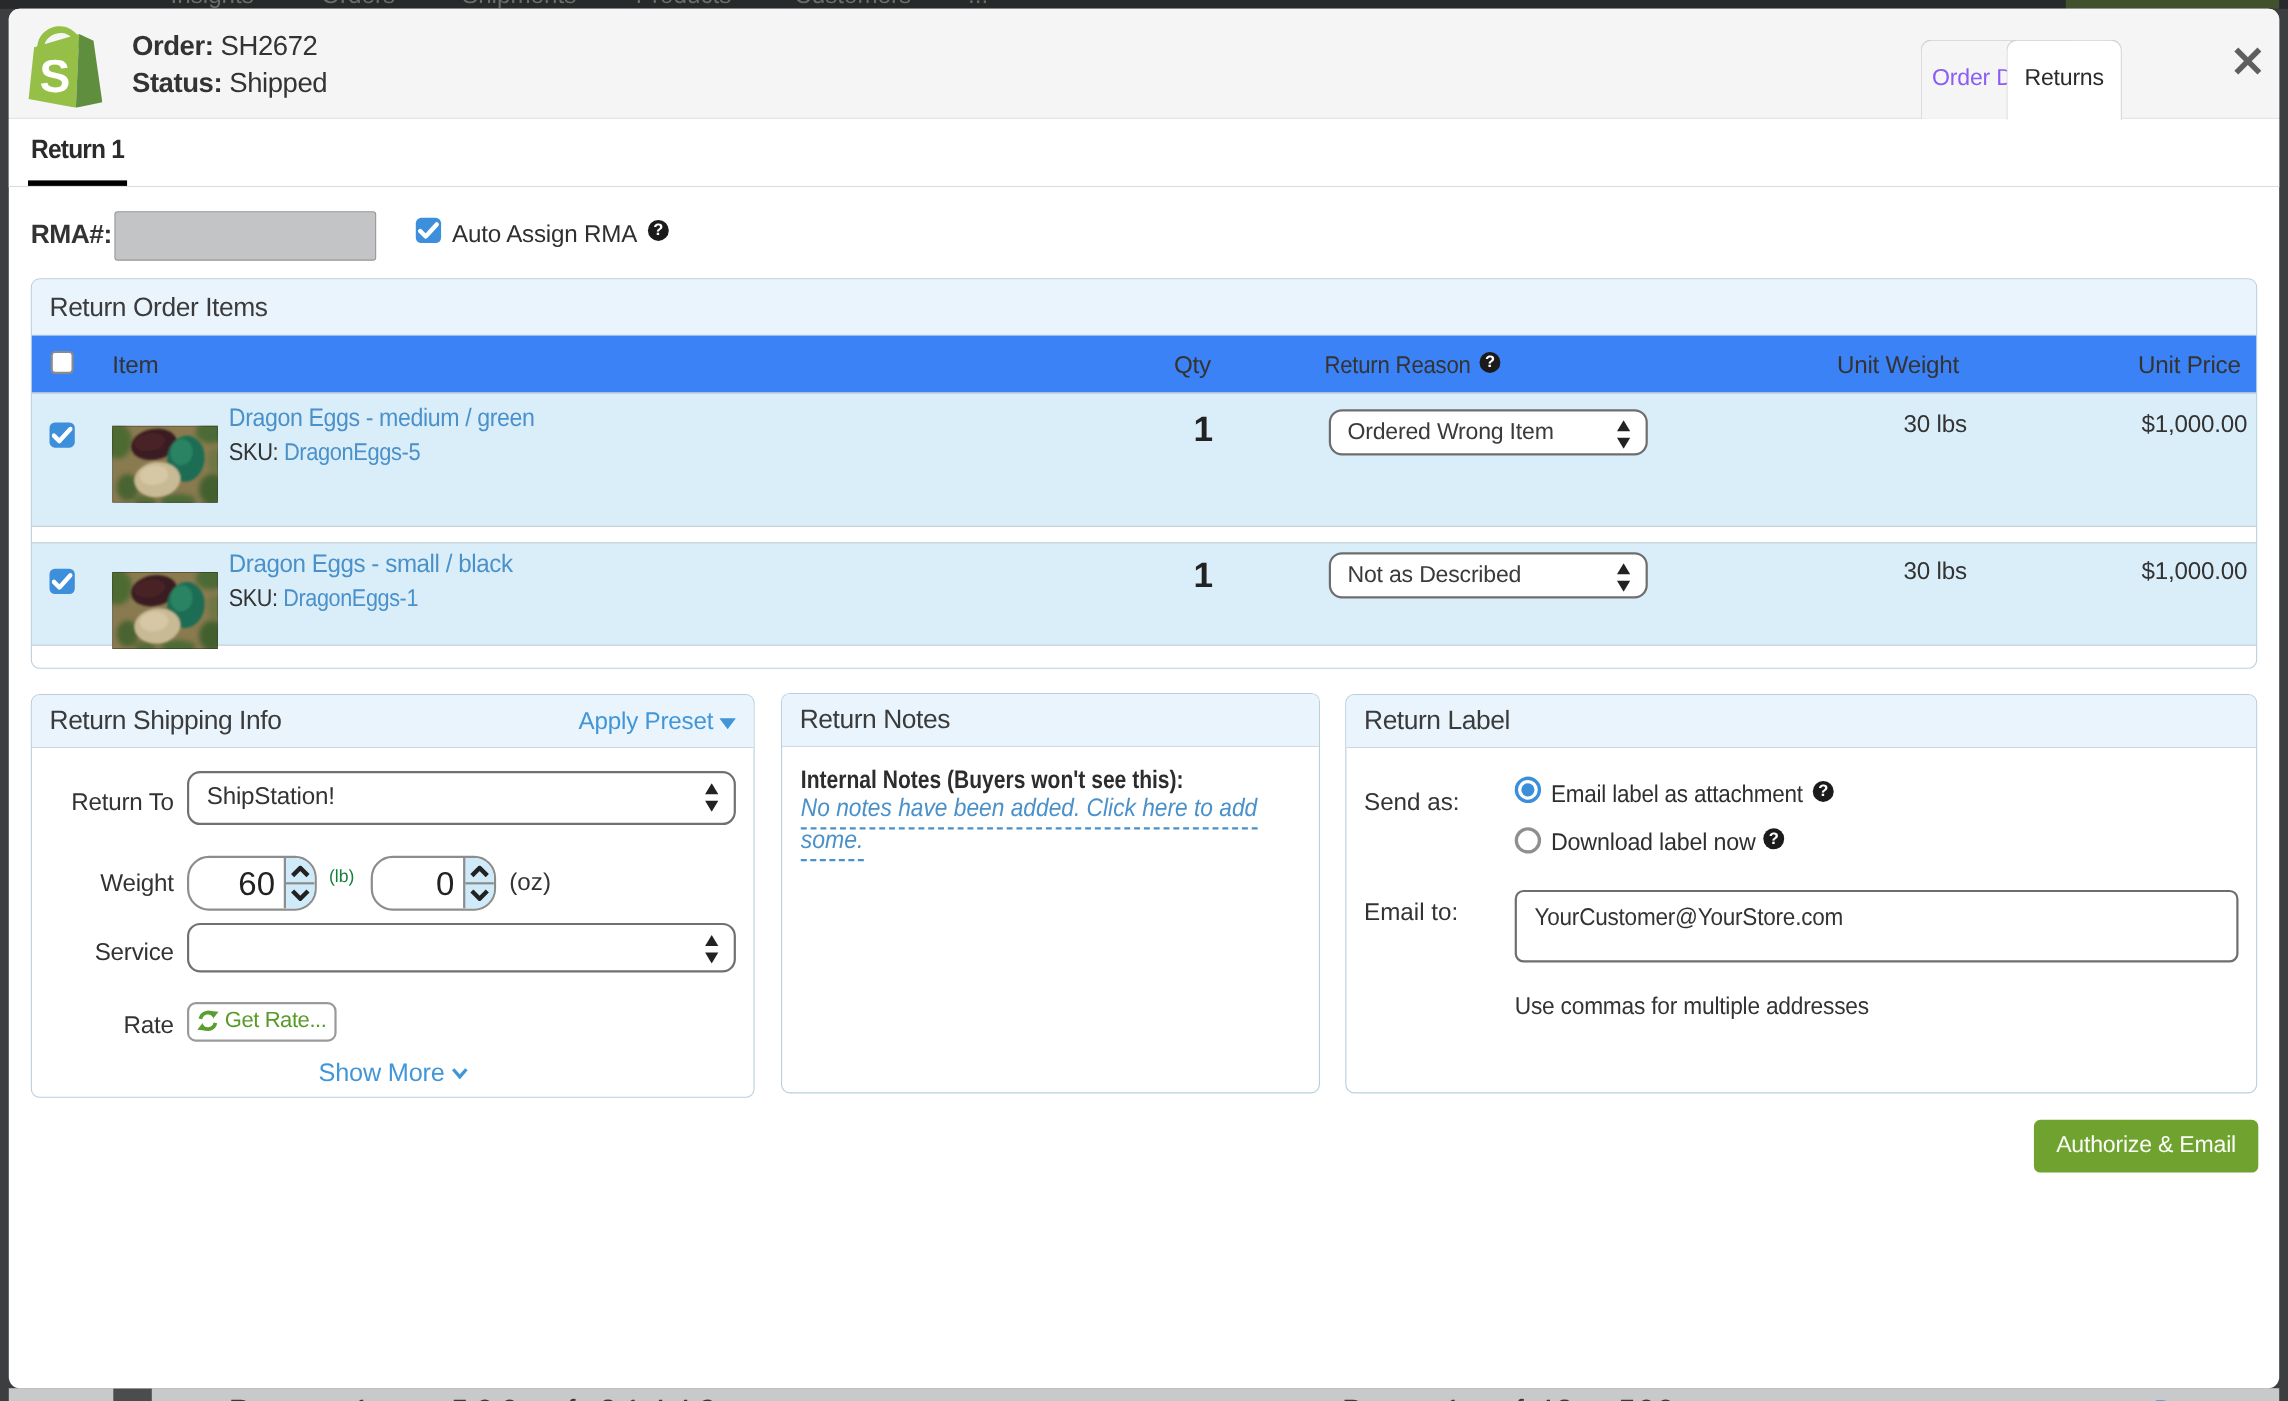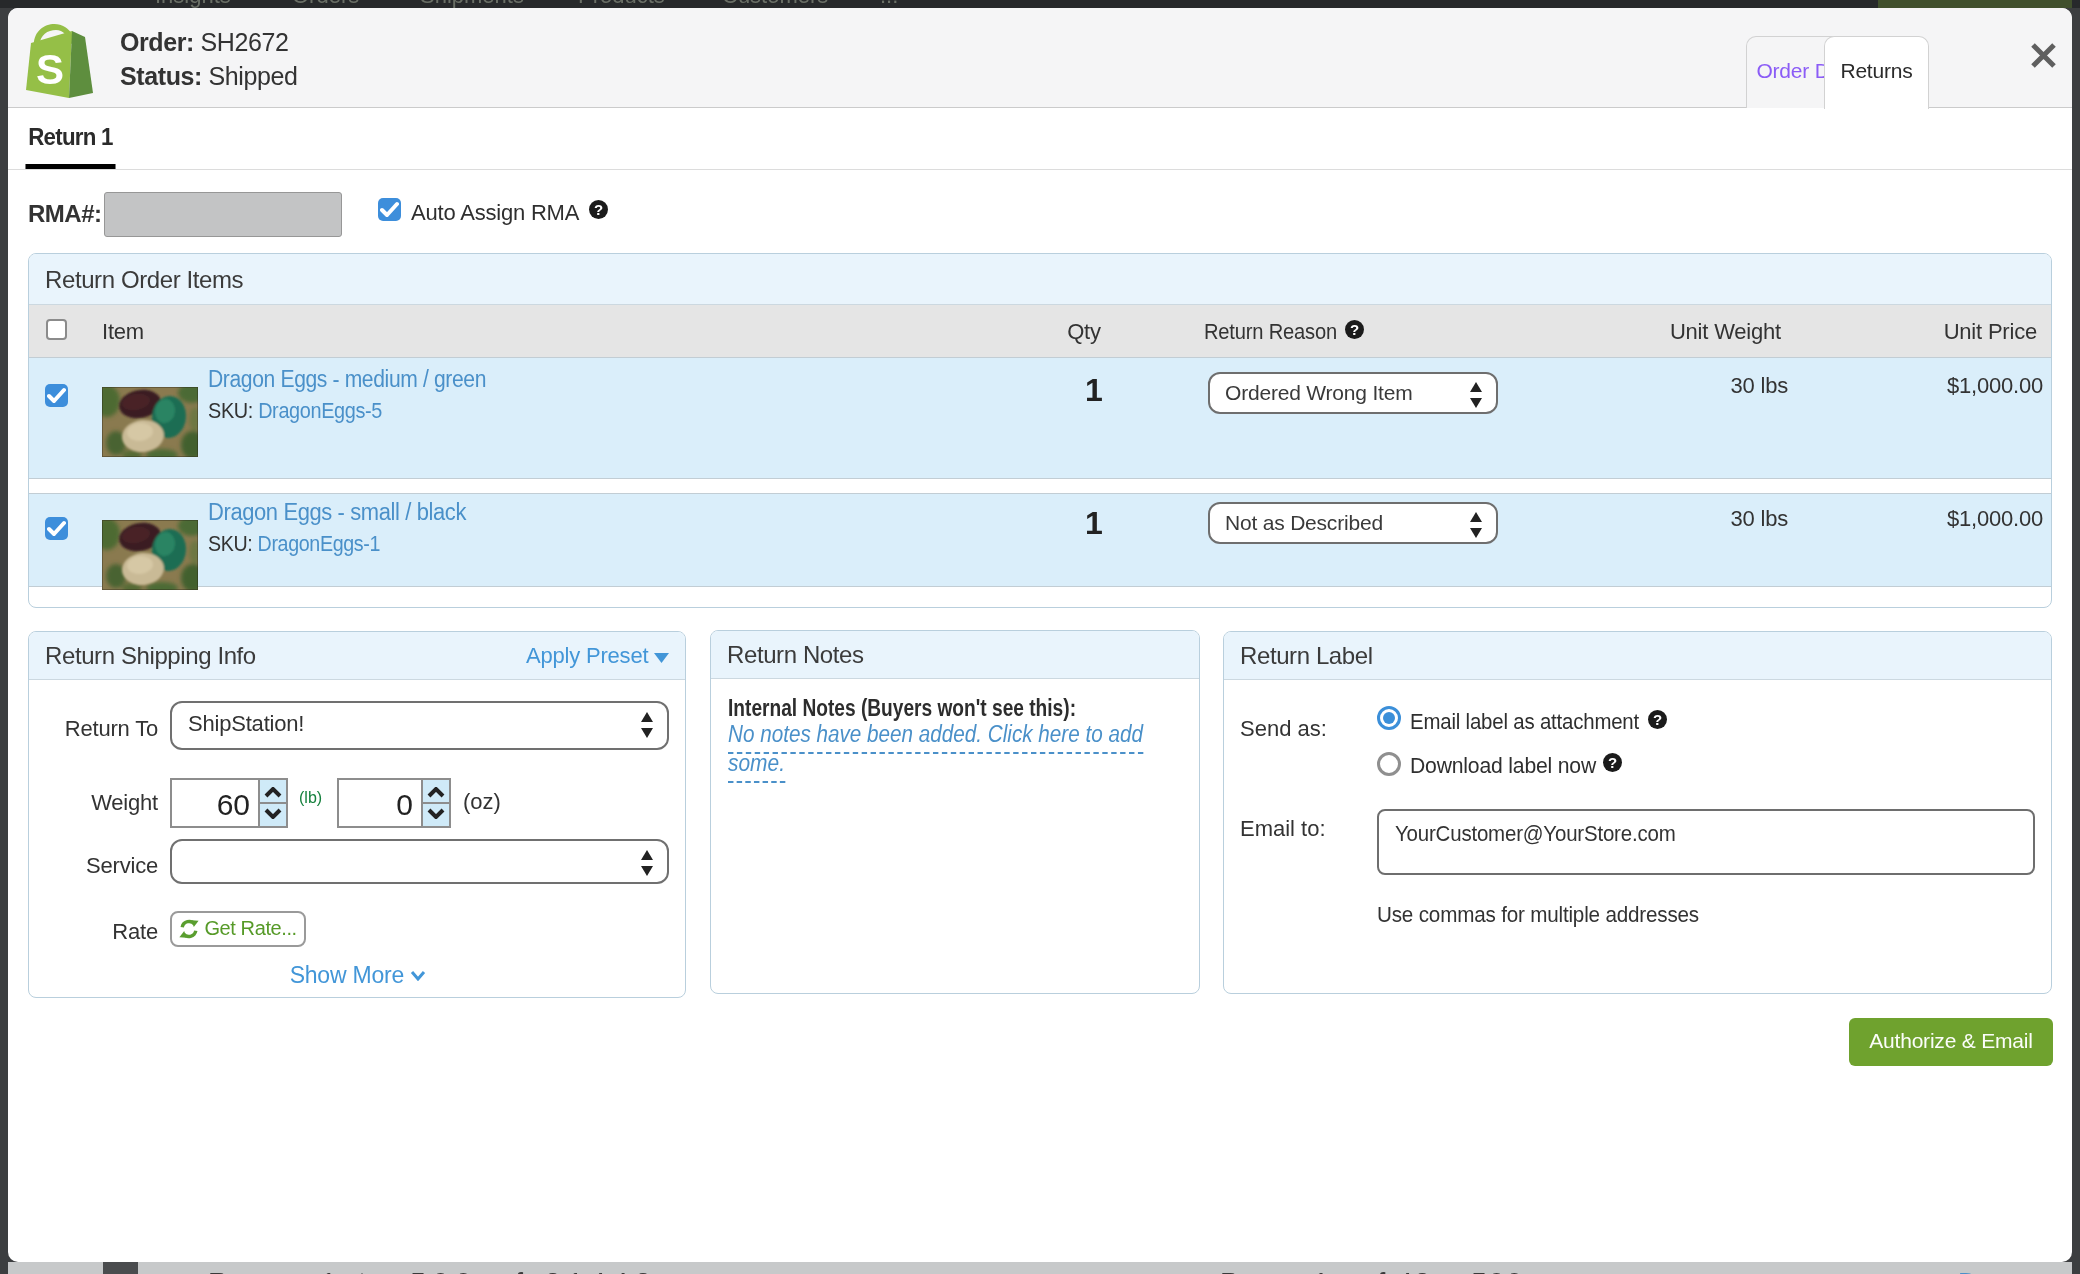--- a/index.html
+++ b/index.html
@@ -37,21 +37,21 @@
 .help { position:absolute; width:19px; height:19px; background:#1b1b1b; border-radius:50%; color:#fff; font-size:15px; font-weight:bold; text-align:center; line-height:20px; }
 #rma-help { left:581px; top:192px; }
 
 
 .panel { position:absolute; border:1px solid #b9cfdd; border-radius:8px; background:#fff; }
 .phead { position:absolute; left:0; top:0; right:0; height:48px; background:#e9f4fc; border-bottom:1px solid #ccd8e0; border-radius:7px 7px 0 0; font-size:24px; color:#3b3b3b; line-height:48px; padding-left:16px; letter-spacing:-0.4px; }
 
 
 #items { left:20px; top:245px; width:2024px; height:355px; background:#fff; }
 #items .phead { height:51px; line-height:51px; }
-#ithead { position:absolute; left:0; top:51px; width:2022px; height:52px; background:#e5e5e5; font-size:22px; color:#333; letter-spacing:-0.2px; border-radius:0; }
+#ithead { position:absolute; left:0; top:51px; width:2022px; height:52px; background:#3b82f6; font-size:22px; color:#333; letter-spacing:-0.2px; border-radius:0; }
 #ithead .cb { position:absolute; left:17px; top:14px; width:21px; height:21px; border:2px solid #8b8b8b; border-radius:4px; background:#fff; }
 .row { position:absolute; left:0; width:2022px; background:#daeefa; border-top:1px solid #c2cdd4; border-bottom:1px solid #c2cdd4; }
 #row1 { top:103px; height:122px; }
 #row2 { top:239px; height:94px; }
 .itemlink { color:#4a90c9; font-size:23px; letter-spacing:-0.4px; }
 .sku { font-size:22px; color:#333; margin-top:5px; letter-spacing:-0.4px; }
 .sku a { color:#4a90c9; text-decoration:none; }
 .qty { position:absolute; left:1020px; width:90px; text-align:center; font-size:32px; font-weight:bold; color:#222; }
 .rsel { position:absolute; left:1179px; width:290px; height:42px; background:#fff; border:2px solid #6e6e6e; border-radius:12px; font-size:21px; color:#3a3a3a; line-height:38px; padding-left:15px; letter-spacing:-0.2px; }
 .selarrows { position:absolute; right:13px; top:8px; }
@@ -63,21 +63,21 @@
 #pship { left:20px; top:623px; width:658px; height:367px; }
 #pnotes { left:702px; top:622px; width:490px; height:364px; }
 #plabel { left:1215px; top:623px; width:829px; height:363px; }
 .flbl { position:absolute; font-size:22px; color:#333; text-align:right; letter-spacing:-0.2px; }
 .fsel { position:absolute; background:#fff; border:2px solid #707070; border-radius:12px; font-size:22px; color:#333; letter-spacing:-0.2px; }
 #apply { position:absolute; left:497px; top:0; font-size:22px; color:#4296d8; line-height:48px; letter-spacing:-0.2px; }
 
 
 #sel-rto { left:141px; top:69px; width:499px; height:49px; line-height:41px; padding-left:16px; }
 #sel-svc { left:141px; top:207px; width:499px; height:45px; }
-.numin { position:absolute; border:2px solid #8d8d8d; border-radius:0; background:#fff; overflow:hidden; }
+.numin { position:absolute; border:2px solid #8d8d8d; border-radius:20px; background:#fff; overflow:hidden; }
 .numin .val { position:absolute; right:36px; top:8px; font-size:30px; color:#222; }
 .spin { position:absolute; right:0; top:0; bottom:0; width:28px; background:#cfeaf8; border-left:2px solid #8d8d8d; }
 .spin .mid { position:absolute; left:0; right:0; top:50%; height:2px; background:#8d8d8d; margin-top:-1px; }
 #grate { position:absolute; left:141px; top:279px; width:136px; height:36px; border:2px solid #9a9a9a; border-radius:8px; background:#fff; font-size:20px; color:#569a28; line-height:31px; text-align:center; white-space:nowrap; letter-spacing:-0.4px; }
 #showmore { position:absolute; left:0; width:658px; text-align:center; top:330px; font-size:23px; color:#4296d8; letter-spacing:-0.2px; }
 
 
 #notes-b { position:absolute; left:17px; top:64px; font-size:23px; font-weight:bold; color:#2d2d2d; white-space:nowrap; }
 .notelink { font-size:23px; font-style:italic; color:#4a90c9; border-bottom:2px dashed #4a90c9; padding-bottom:4px; white-space:nowrap; }
 

